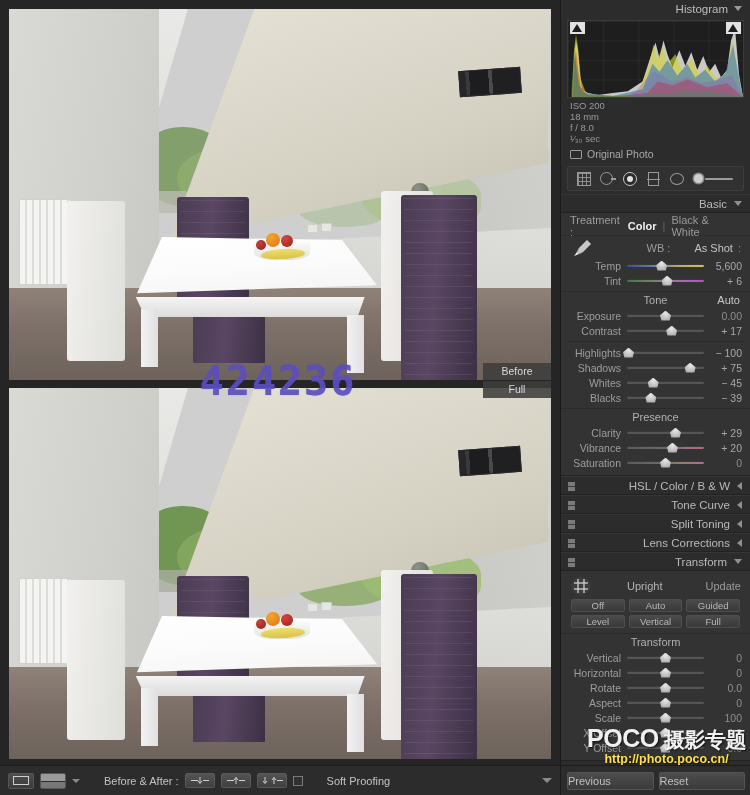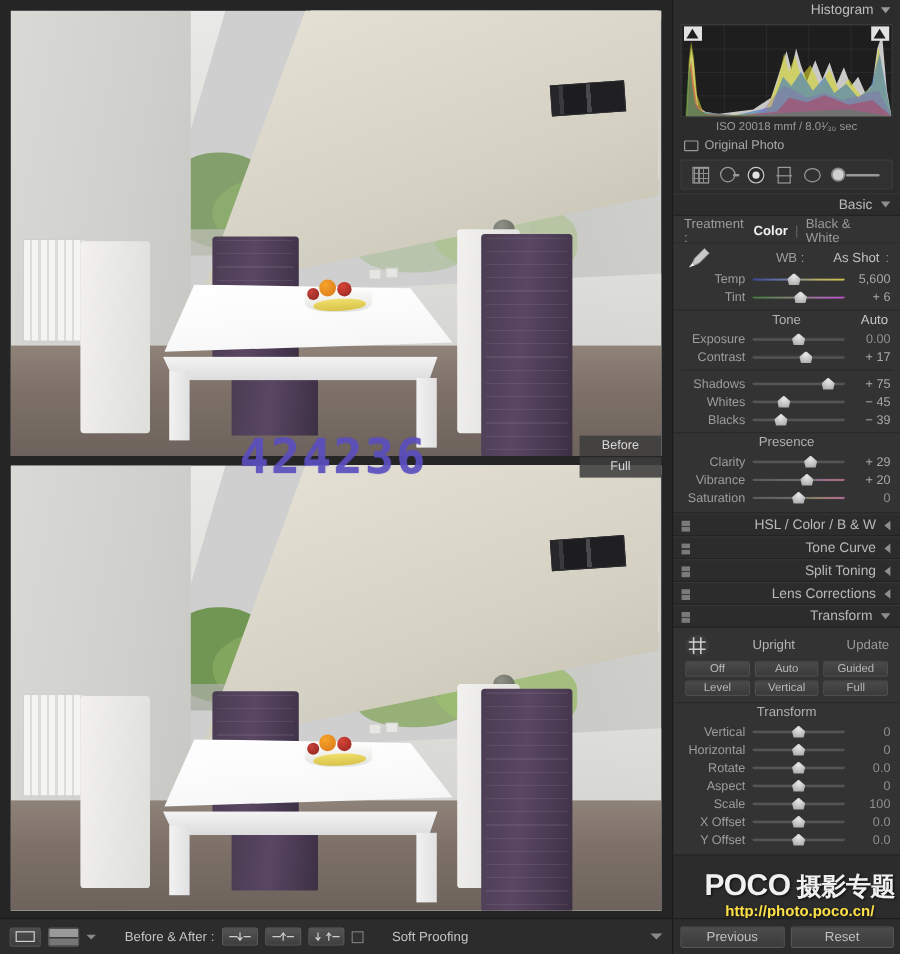--- a/index.html
+++ b/index.html
@@ -238,22 +238,22 @@
       linear-gradient(90deg, rgba(255,255,255,.05) 1px, transparent 1px),
       linear-gradient(180deg, rgba(255,255,255,.05) 1px, transparent 1px);
     background-size: 35.2px 19.5px;
   }
   .clipbox { position:absolute; top:1px; width:15px; height:12px; background:#e2e2e2; }
   .clipbox.l { left:2px; } .clipbox.r { right:2px; }
   .clipbox .tri2 { position:absolute; left:2px; top:2px; width:0;height:0;
     border-left:5.5px solid transparent;border-right:5.5px solid transparent;border-bottom:8px solid #1e1e1e; }
   .histo-svg { position:absolute; left:0; bottom:0; width:100%; height:100%; }
   .histo-meta {
-    display:flex; justify-content:center; padding: 2px 9px 0 9px;
-    color:#9a9a9a; font-size:9.5px;
+    display:flex; justify-content:flex-end; padding: 2px 9px 0 9px;
+    color:#9a9a9a; font-size:9.5px;flex-direction:column;
   }
   .orig-photo {
     display:flex; align-items:center; gap:5px; padding: 4px 0 4px 9px;
     color:#a8a8a8; font-size:10.5px;
   }
   .op-icon { width:12px; height:9px; border:1px solid #9a9a9a; border-radius:1px; }
 
   
   .tool-strip {
     margin: 2px 6px 0 6px; height: 25px; background:#313131;
@@ -370,21 +370,21 @@
             text-shadow: 1px 1px 2px rgba(0,0,0,.7); }
 
   .bottom-btns {
     position:absolute; left:0; bottom:0; width:190px; height:30px;
     background:#2c2c2c; border-top:1px solid #1c1c1c;
     display:flex; align-items:center; gap:5px; padding: 0 6px;
   }
   .big-btn {
     flex:1; height:18px; border:1px solid #555; border-radius:2px;
     background: linear-gradient(180deg,#4c4c4c,#3b3b3b);
-    color:#c0c0c0; font-size:11px; text-align:center; line-height:17px;
+    color:#c0c0c0; font-size:11px; line-height:17px;
   }
 </style>
 </head>
 <body>
 
 <div class="app">
 
   <div class="stage">
 
     <div class="photo-wrap">
@@ -642,20 +642,28 @@
             <span class="sl-knob" style="left:58%"></span>
           </span>
           <span class="sl-val">+ 17</span>
         </div>
       </div>
 
       <div class="group-div"></div>
 
       <div>
         <div class="sl-row">
+          <span class="sl-label">Highlights</span>
+          <span class="sl-track-wrap">
+            <span class="sl-track"></span>
+            <span class="sl-knob" style="left:2%"></span>
+          </span>
+          <span class="sl-val">− 100</span>
+        </div>
+        <div class="sl-row">
           <span class="sl-label">Shadows</span>
           <span class="sl-track-wrap">
             <span class="sl-track"></span>
             <span class="sl-knob" style="left:82%"></span>
           </span>
           <span class="sl-val">+ 75</span>
         </div>
         <div class="sl-row">
           <span class="sl-label">Whites</span>
           <span class="sl-track-wrap">

